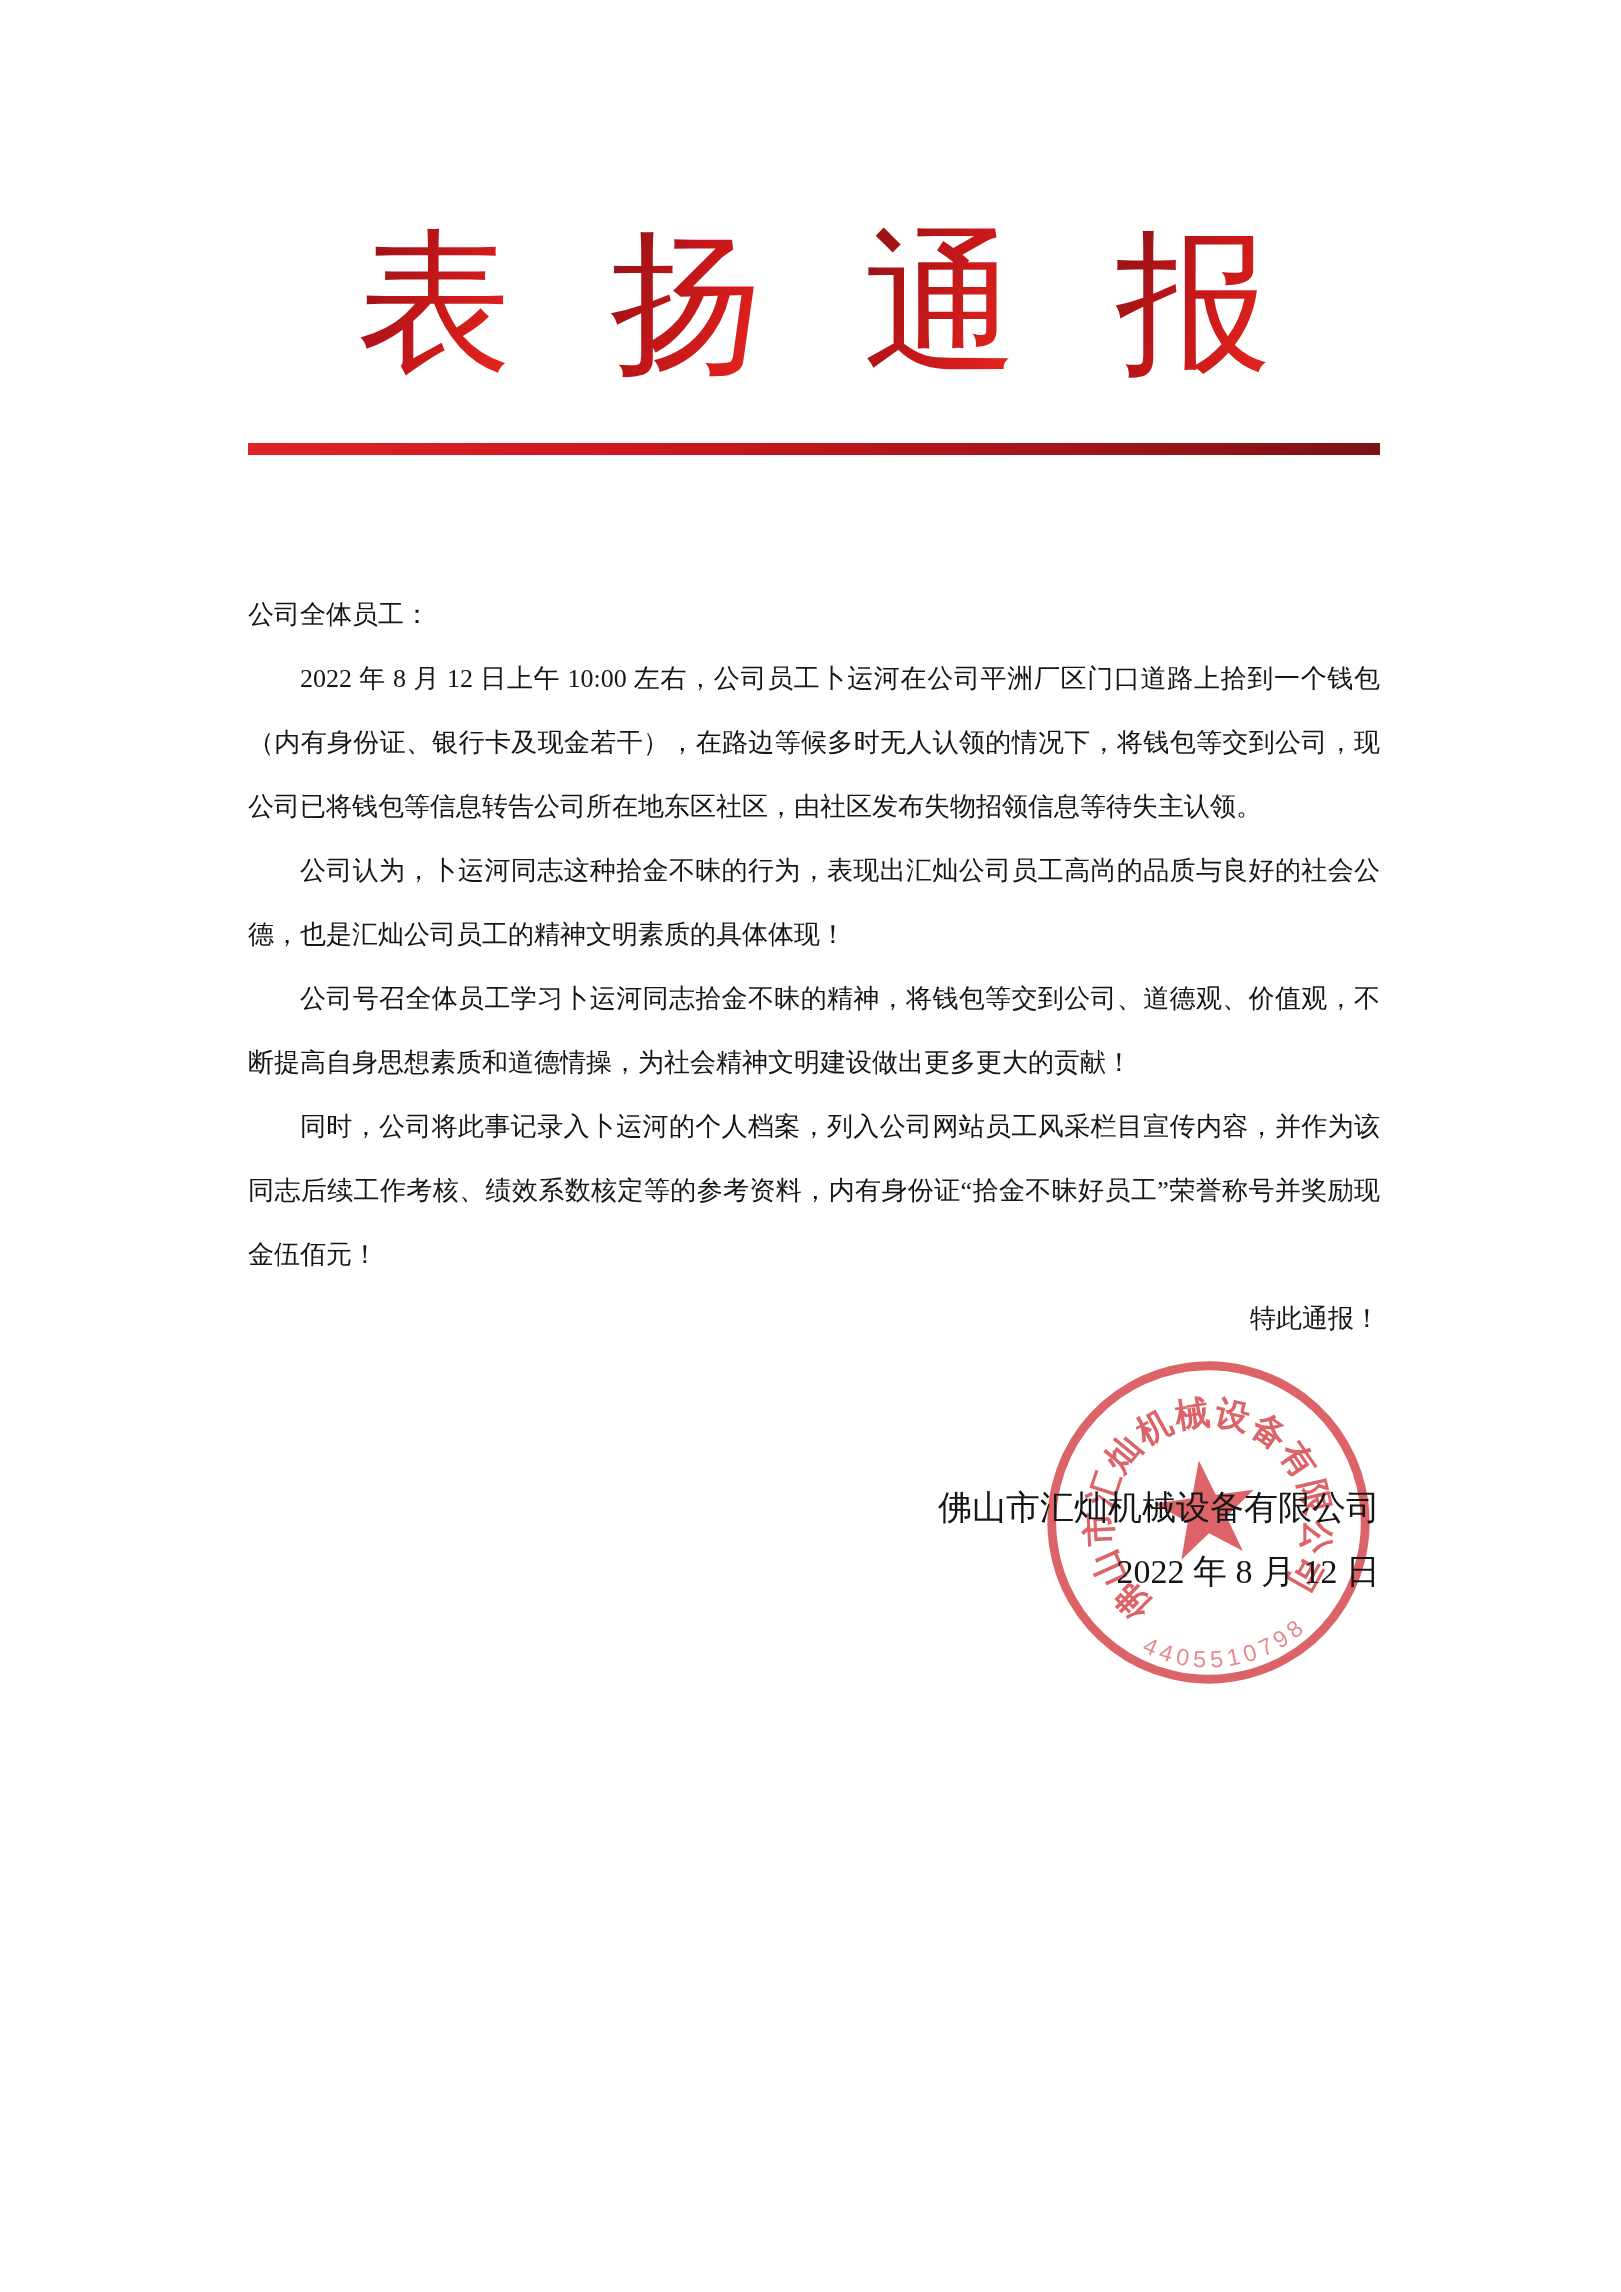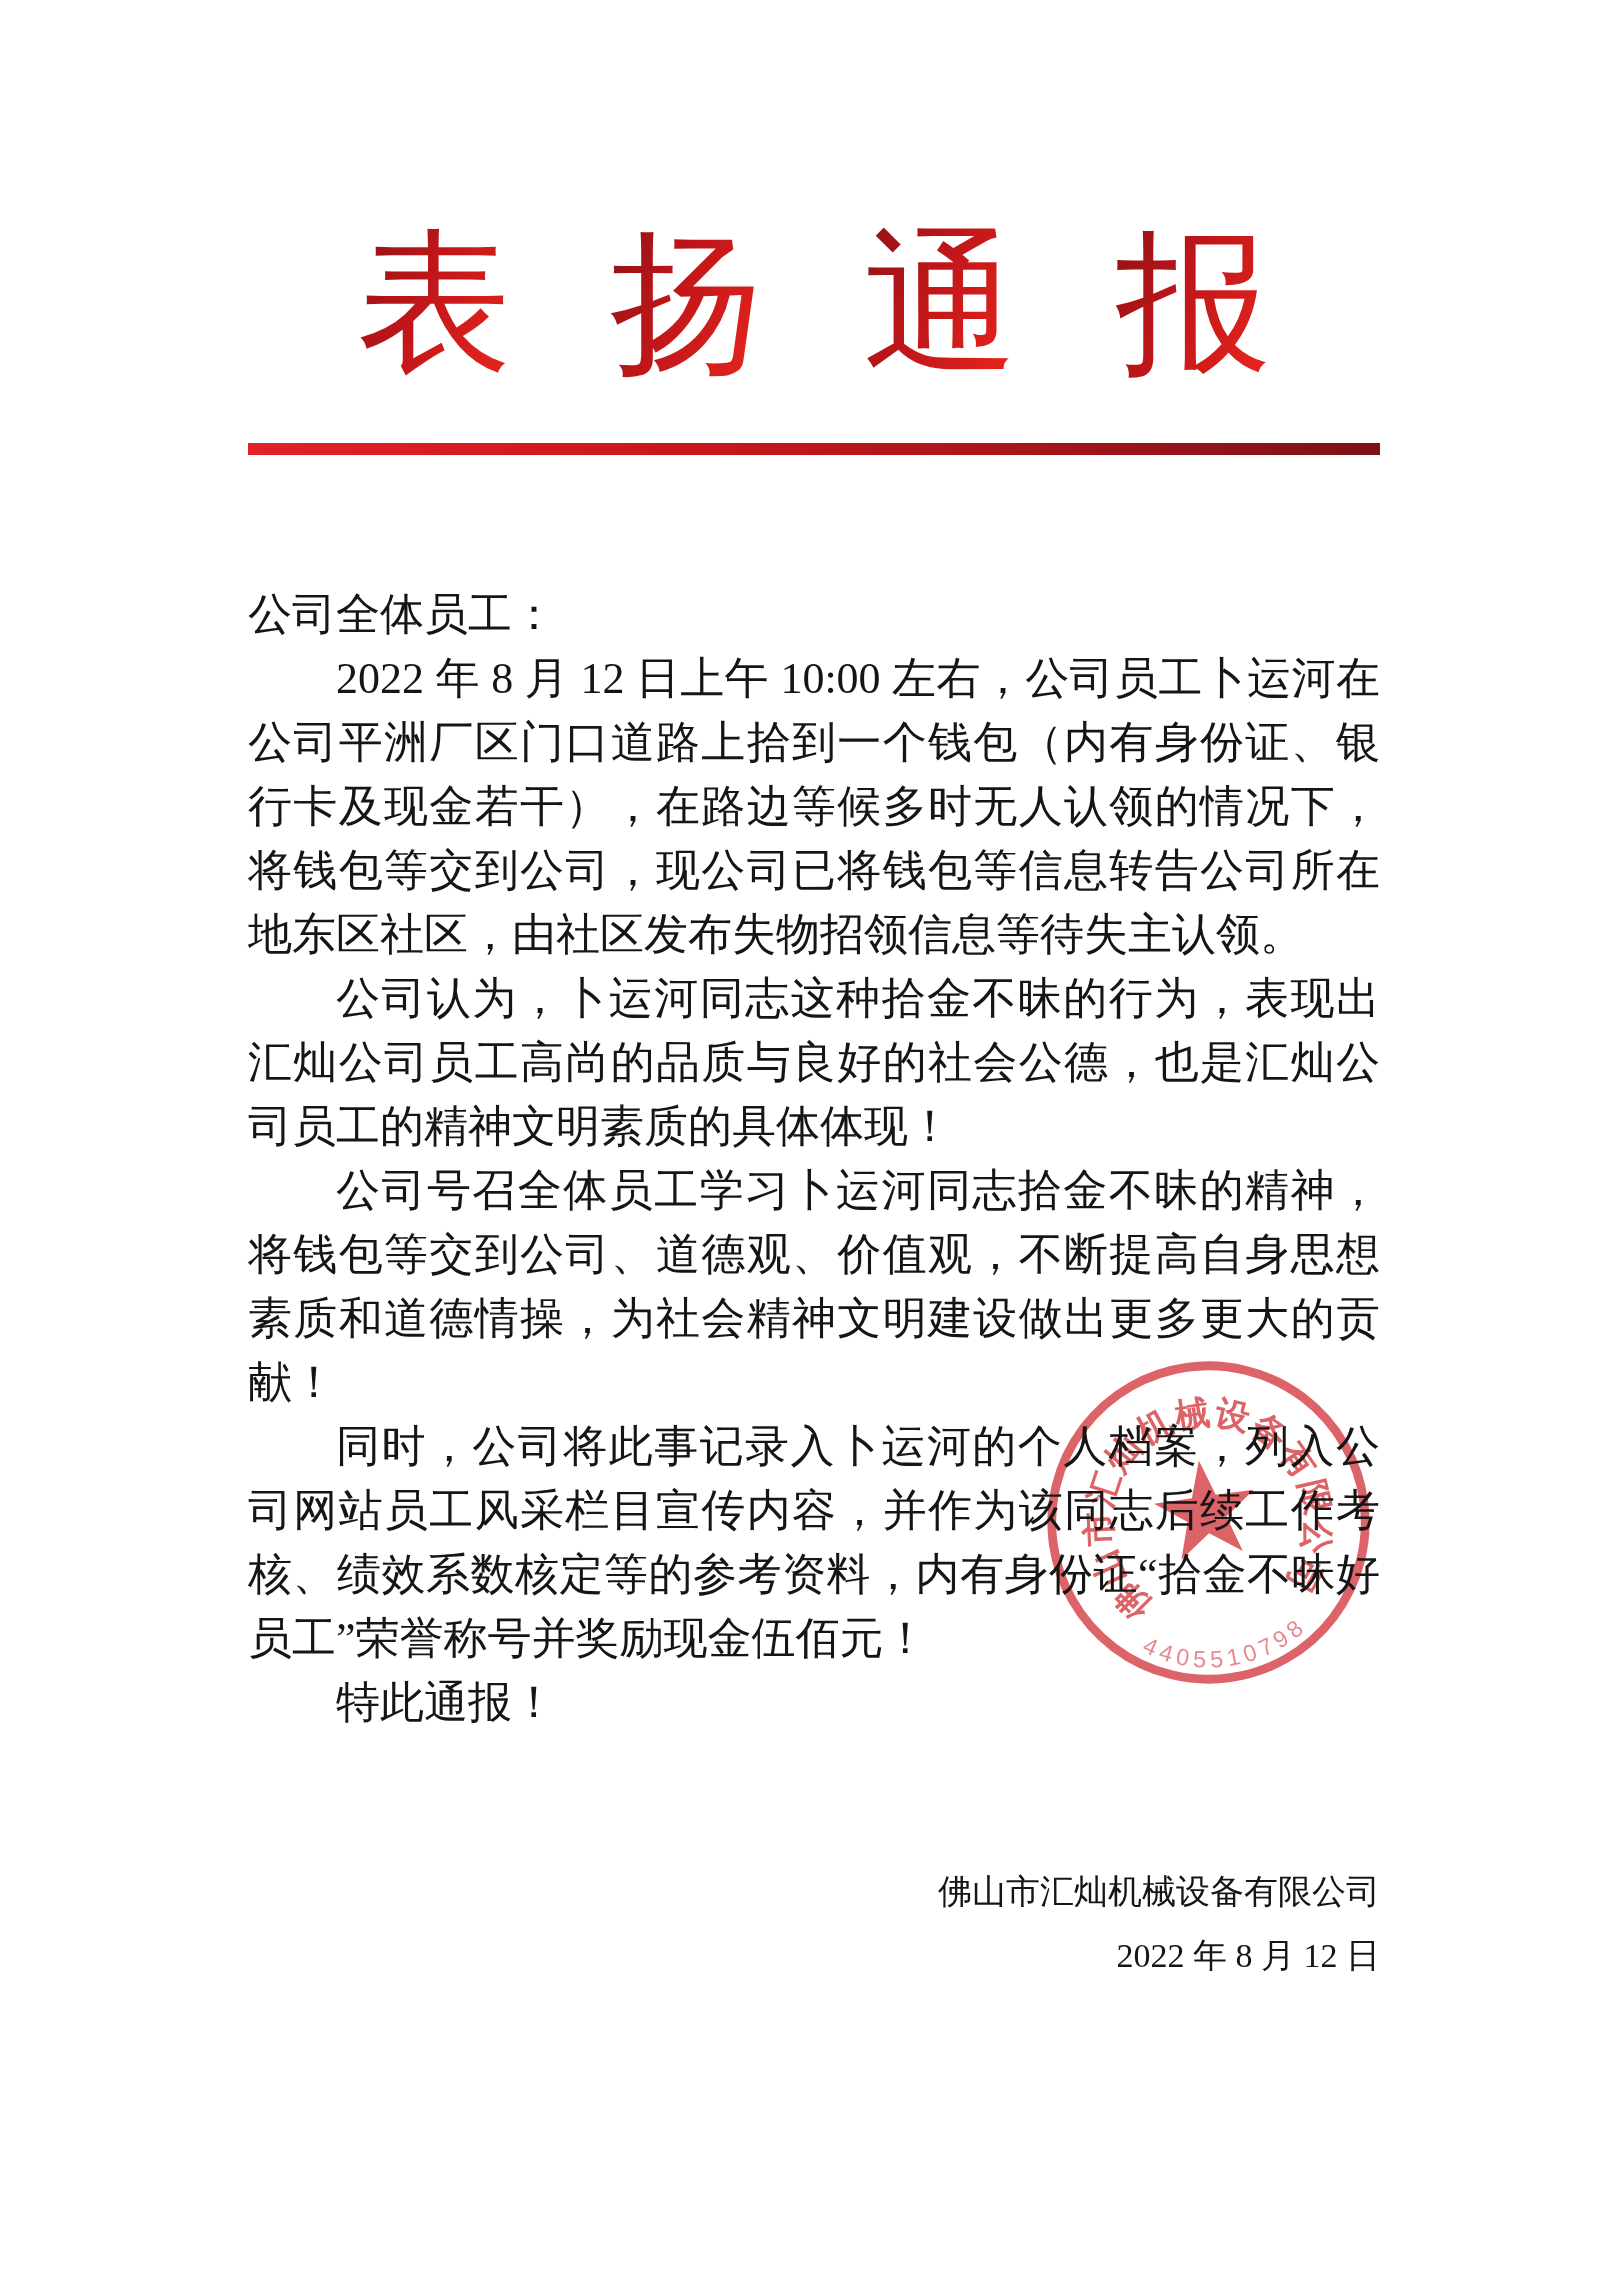--- a/index.html
+++ b/index.html
@@ -46,29 +46,29 @@
   .divider {
     margin-top:14.7px;
     height:12.7px;
     background:linear-gradient(90deg,#e02228 0%, #ca171c 38%, #a5151a 70%, #7c1216 100%);
   }
 
   
   .bodytext { margin-top:128px; }
   .bodytext p {
     margin:0;
-    font-size:44px;
+    font-size:26px;
     line-height:64px;
     color:#151515;
     text-align:justify;
     text-justify:inter-ideograph;
   }
   p.salutation { text-indent:0; text-align:left; }
   p.para { text-indent:2em; }
-  p.closing { text-indent:2em; text-align:left; }
+  p.closing { text-indent:2em; text-align:right; }
 
   
   .signature { margin-top:125px; }
   .signature div {
     font-size:34px;
     line-height:64px;
     color:#151515;
     text-align:right;
   }
 

